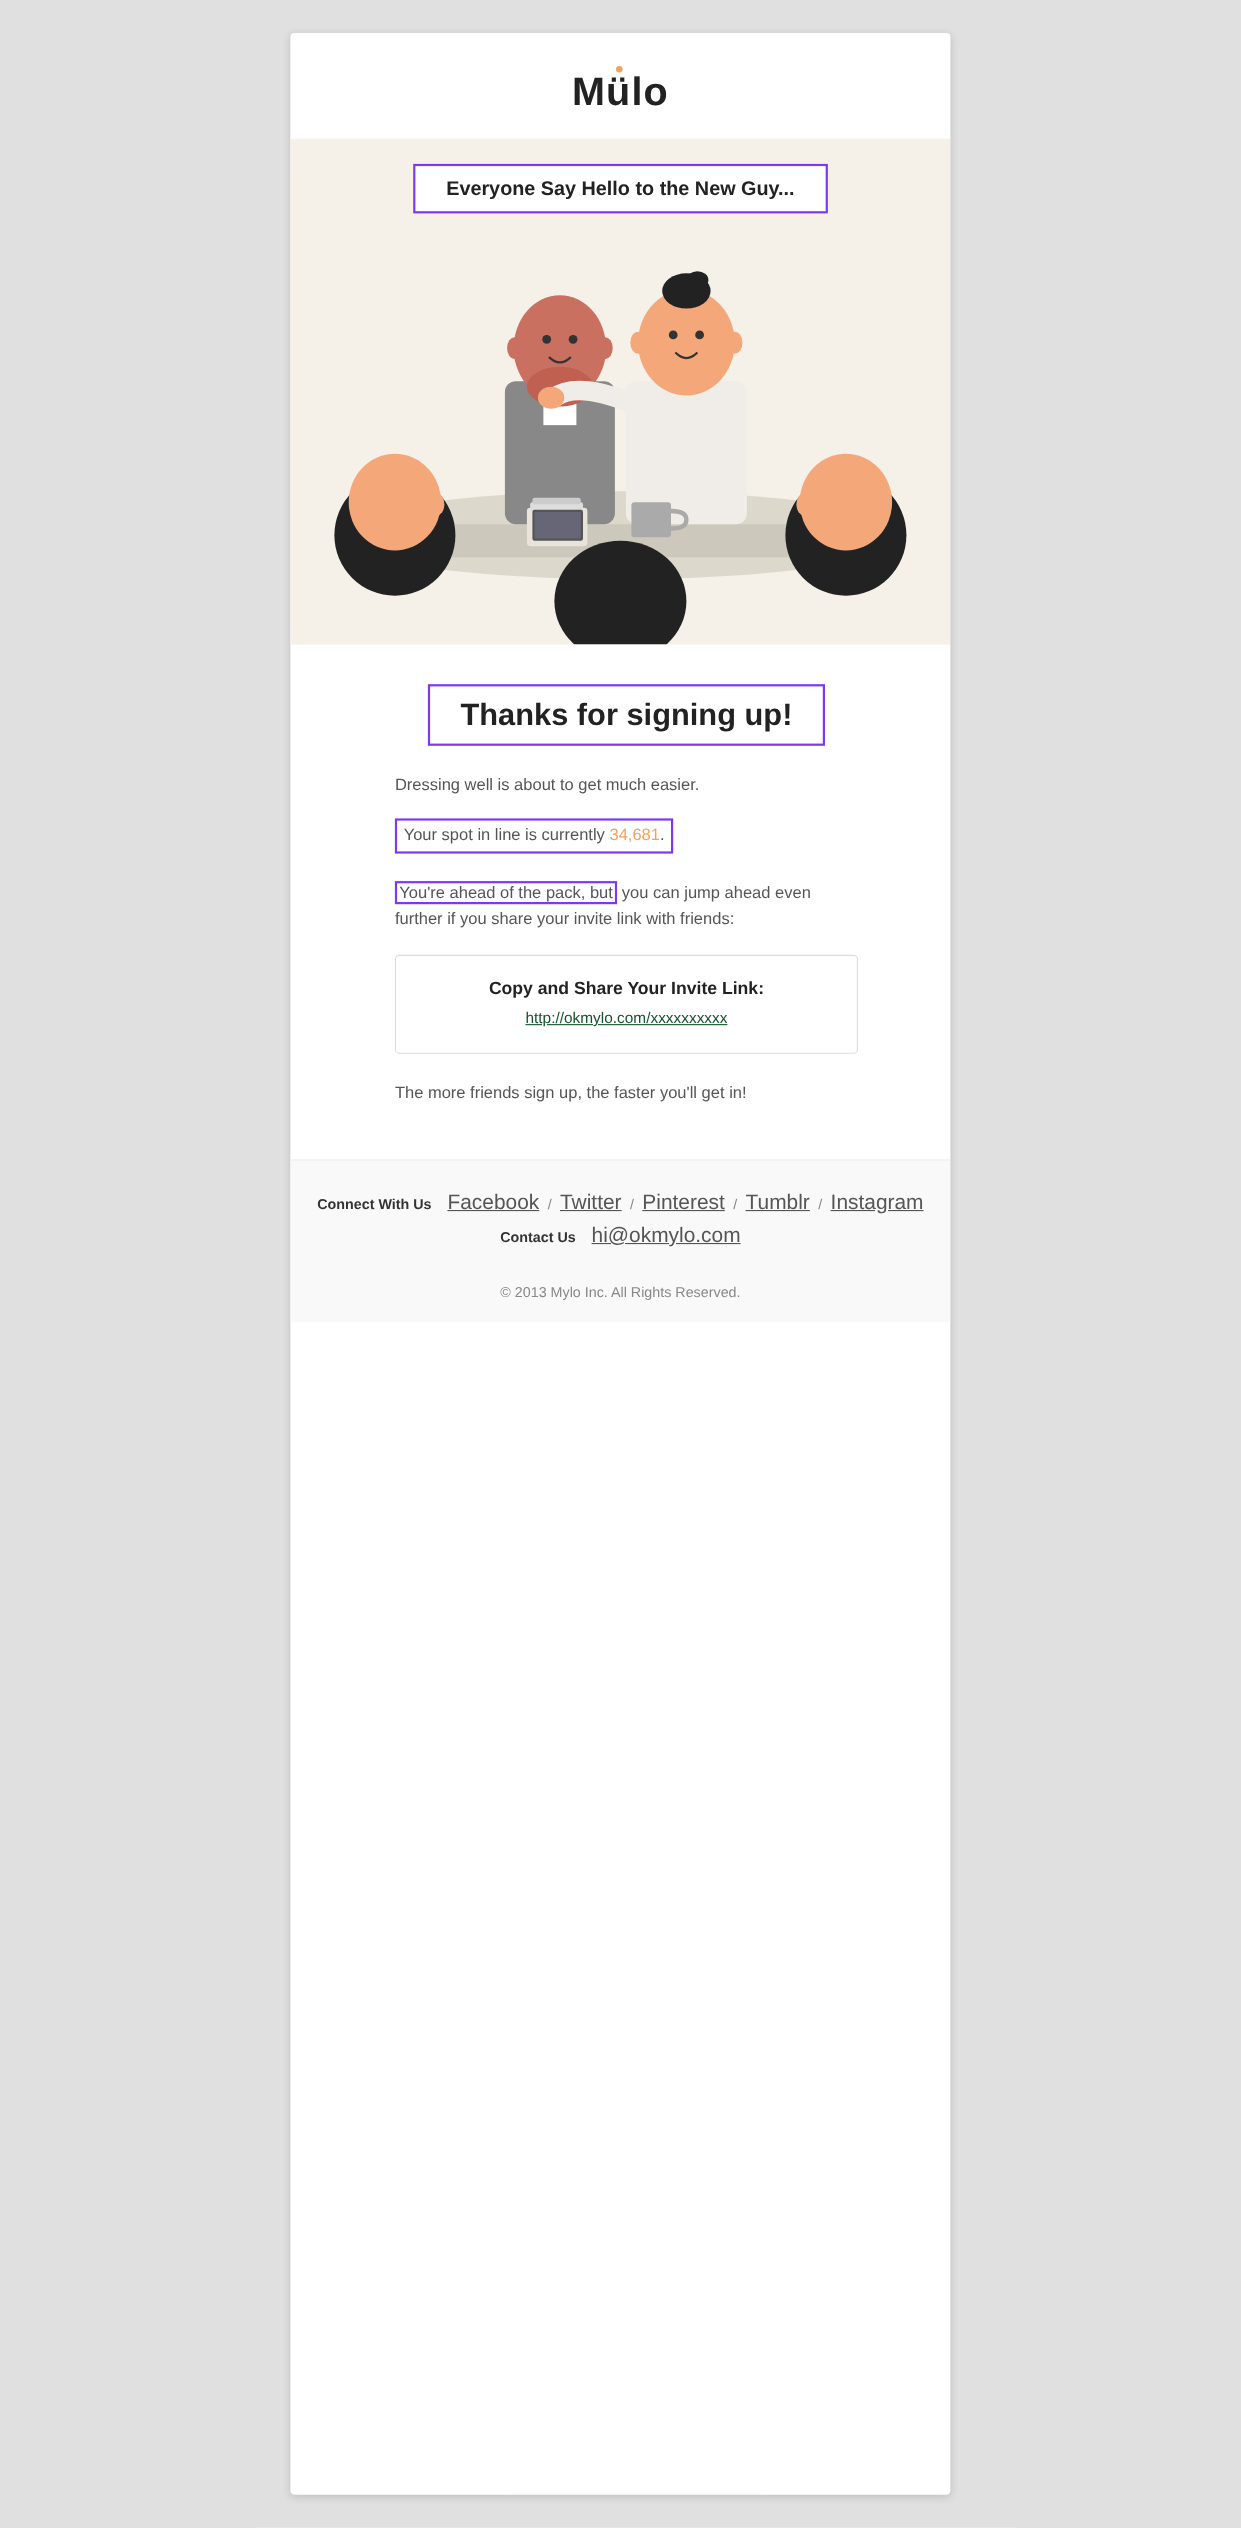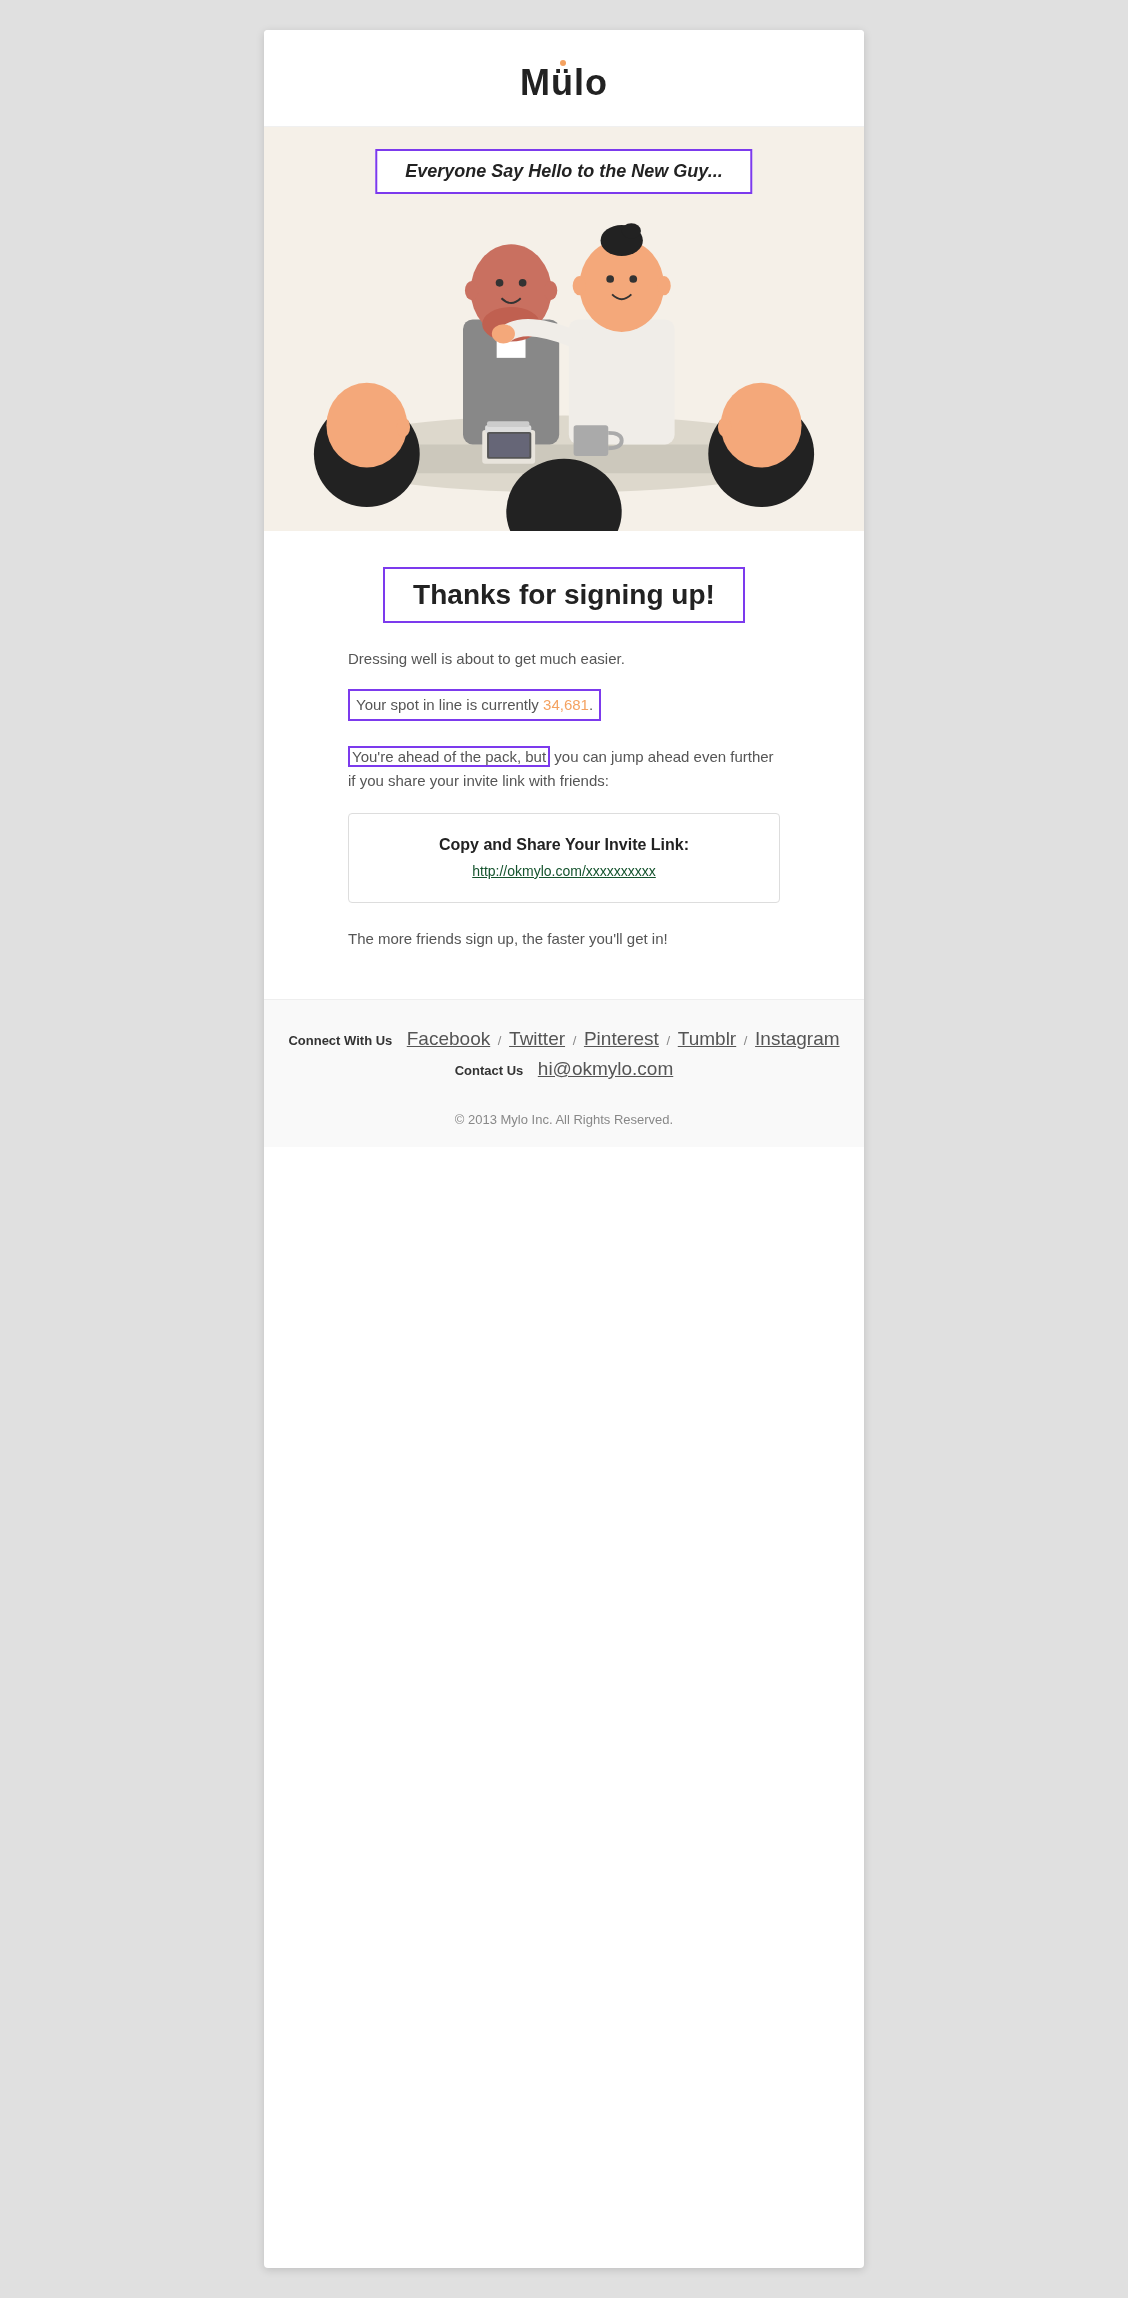--- a/index.html
+++ b/index.html
@@ -28,23 +28,22 @@
       font-size: 36px;
       font-weight: bold;
       color: #222;
       font-family: Arial, sans-serif;
       letter-spacing: 1px;
     }
     .hero-image-section {
       background: #f5f0e8;
       position: relative;
       width: 100%;
-      height: 404px;
+      height: 459px;
       overflow: hidden;
-      font-style: italic;
     }
     .hero-banner {
       position: absolute;
       top: 22px;
       left: 50%;
       transform: translateX(-50%);
       border: 2.5px solid #7c3aed;
       padding: 10px 28px;
       background: #fff;
       z-index: 10;
@@ -57,20 +56,21 @@
       font-family: Arial, sans-serif;
     }
     
     .illustration {
       width: 100%;
       height: 100%;
     }
     .content-section {
       padding: 36px 84px 30px;
       background: #ffffff;
+      margin-left: 11px;
     }
     .thanks-heading-wrapper {
       display: flex;
       justify-content: center;
       margin-bottom: 24px;
     }
     .thanks-heading-box {
       border: 2.5px solid #7c3aed;
       padding: 10px 28px;
       display: inline-block;

